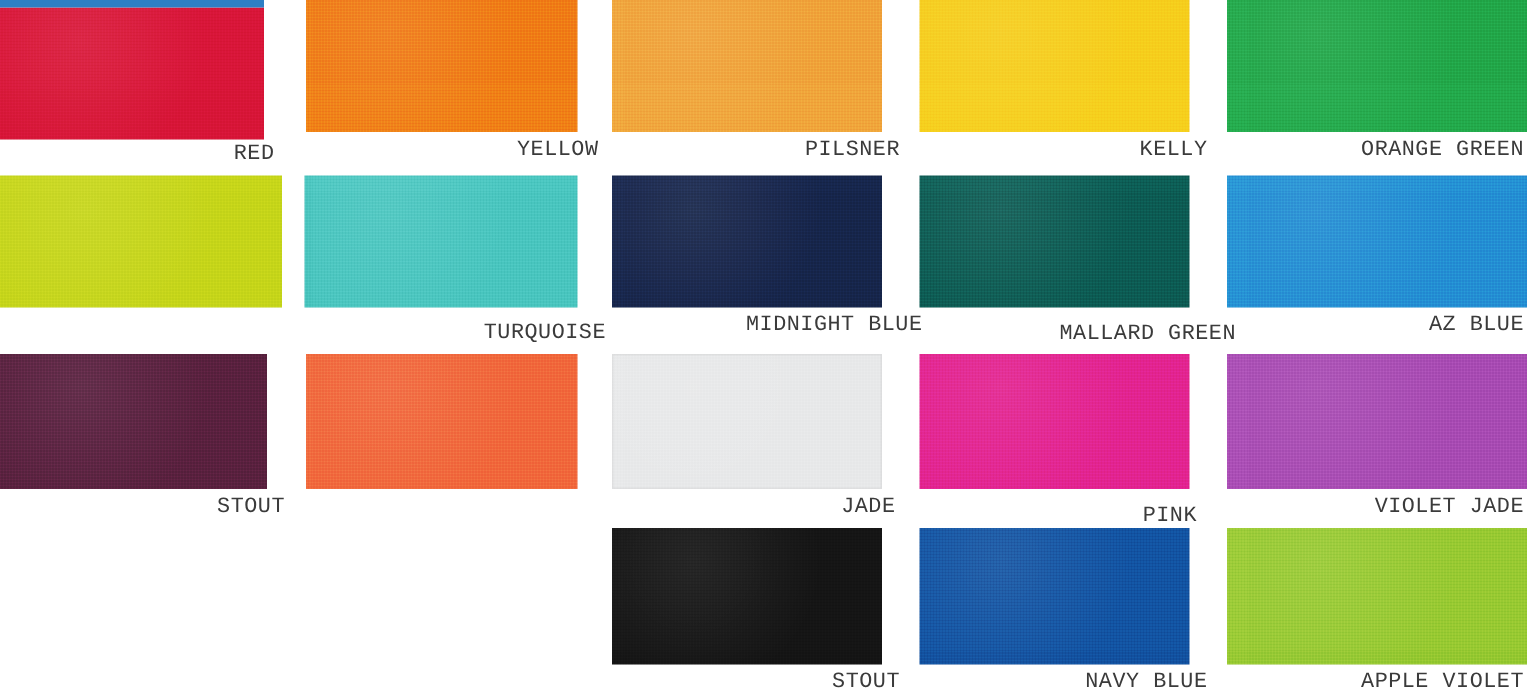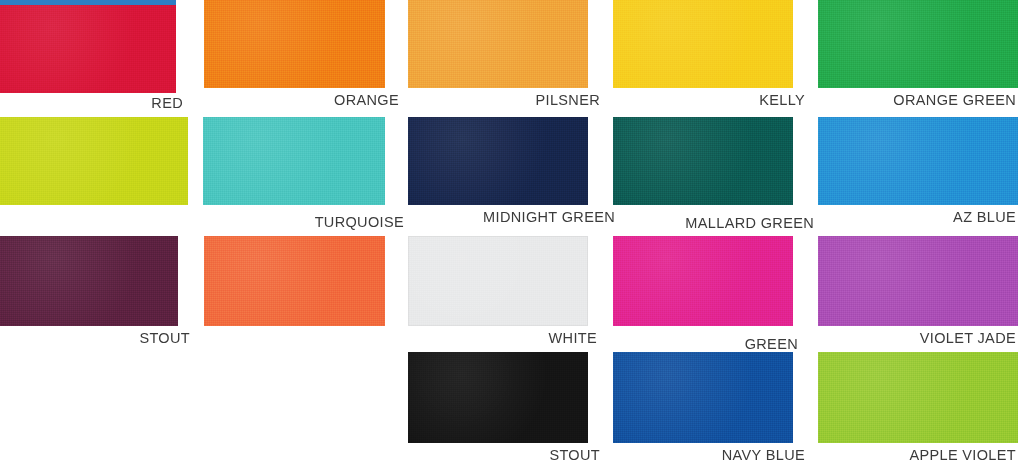--- a/index.html
+++ b/index.html
@@ -61,42 +61,42 @@
   }
 
   .swatch-label {
     position: absolute;
     text-align: right;
     color: #3b3b3b;
     font-size: 14.5px;
     letter-spacing: 0.35px;
     white-space: nowrap;
     line-height: 16px;
-    font-family: Liberation Sans, sans-serif;
+    font-family: Liberation Mono, monospace;
   }
 
   
   .top-sliver {
     position: absolute;
     z-index: 4;
   }
 </style>
 </head>
 <body>
 
 <div id="sheet">
     <div class="top-sliver" style="left: 0px; top: 0px; width: 176px; height: 5px; background: rgb(46, 127, 196);"></div>
     <div class="swatch-cell" style="left: 0px; top: 5px; width: 176px; height: 88px;">
       <div class="swatch-chip" title="#D81638" style="background-color: rgb(216, 22, 56);"></div>
     </div>
     <div class="swatch-label" style="right: 841px; top: 95px;">RED</div>
     <div class="swatch-cell" style="left: 204px; top: 0px; width: 181px; height: 88px;">
       <div class="swatch-chip" title="#F07E16" style="background-color: rgb(240, 126, 22);"></div>
     </div>
-    <div class="swatch-label" style="right: 625px; top: 92px;">ORANGE</div>
+    <div class="swatch-label" style="right: 625px; top: 92px;">YELLOW</div>
     <div class="swatch-cell" style="left: 408px; top: 0px; width: 180px; height: 88px;">
       <div class="swatch-chip" title="#F0A43A" style="background-color: rgb(240, 164, 58);"></div>
     </div>
     <div class="swatch-label" style="right: 424px; top: 92px;">PILSNER</div>
     <div class="swatch-cell" style="left: 613px; top: 0px; width: 180px; height: 88px;">
       <div class="swatch-chip" title="#F5CD1C" style="background-color: rgb(245, 205, 28);"></div>
     </div>
     <div class="swatch-label" style="right: 219px; top: 92px;">KELLY</div>
     <div class="swatch-cell" style="left: 818px; top: 0px; width: 200px; height: 88px;">
       <div class="swatch-chip" title="#22A84A" style="background-color: rgb(34, 168, 74);"></div>
@@ -105,44 +105,44 @@
     <div class="swatch-cell" style="left: 0px; top: 117px; width: 188px; height: 88px;">
       <div class="swatch-chip" title="#C6D61A" style="background-color: rgb(198, 214, 26);"></div>
     </div>
     <div class="swatch-cell" style="left: 203px; top: 117px; width: 182px; height: 88px;">
       <div class="swatch-chip" title="#48C4BE" style="background-color: rgb(72, 196, 190);"></div>
     </div>
     <div class="swatch-label" style="right: 620px; top: 214px;">TURQUOISE</div>
     <div class="swatch-cell" style="left: 408px; top: 117px; width: 180px; height: 88px;">
       <div class="swatch-chip" title="#17264C" style="background-color: rgb(23, 38, 76);"></div>
     </div>
-    <div class="swatch-label" style="right: 409px; top: 209px;">MIDNIGHT GREEN</div>
+    <div class="swatch-label" style="right: 409px; top: 209px;">MIDNIGHT BLUE</div>
     <div class="swatch-cell" style="left: 613px; top: 117px; width: 180px; height: 88px;">
       <div class="swatch-chip" title="#0C5A52" style="background-color: rgb(12, 90, 82);"></div>
     </div>
-    <div class="swatch-label" style="right: 210px; top: 215px; margin-left: 17px;">MALLARD GREEN</div>
+    <div class="swatch-label" style="right: 200px; top: 215px; margin-left: 17px;">MALLARD GREEN</div>
     <div class="swatch-cell" style="left: 818px; top: 117px; width: 200px; height: 88px;">
       <div class="swatch-chip" title="#2490D4" style="background-color: rgb(36, 144, 212);"></div>
     </div>
     <div class="swatch-label" style="right: 8px; top: 209px;">AZ BLUE</div>
     <div class="swatch-cell" style="left: 0px; top: 236px; width: 178px; height: 90px;">
       <div class="swatch-chip" title="#5B2140" style="background-color: rgb(91, 33, 64);"></div>
     </div>
     <div class="swatch-label" style="right: 834px; top: 330px;">STOUT</div>
     <div class="swatch-cell" style="left: 204px; top: 236px; width: 181px; height: 90px;">
       <div class="swatch-chip" title="#F1693C" style="background-color: rgb(241, 105, 60);"></div>
     </div>
     <div class="swatch-cell" style="left: 408px; top: 236px; width: 180px; height: 90px;">
       <div class="swatch-chip light-chip" title="#E8E9EA" style="background-color: rgb(232, 233, 234);"></div>
     </div>
-    <div class="swatch-label" style="right: 427px; top: 330px;">WHITE</div>
+    <div class="swatch-label" style="right: 427px; top: 330px;">JADE</div>
     <div class="swatch-cell" style="left: 613px; top: 236px; width: 180px; height: 90px;">
       <div class="swatch-chip" title="#E2238F" style="background-color: rgb(226, 35, 143);"></div>
     </div>
-    <div class="swatch-label" style="right: 226px; top: 336px;">GREEN</div>
+    <div class="swatch-label" style="right: 226px; top: 336px;">PINK</div>
     <div class="swatch-cell" style="left: 818px; top: 236px; width: 200px; height: 90px;">
       <div class="swatch-chip" title="#A94CB4" style="background-color: rgb(169, 76, 180);"></div>
     </div>
     <div class="swatch-label" style="right: 8px; top: 330px; text-align: center;">VIOLET JADE</div>
     <div class="swatch-cell" style="left: 408px; top: 352px; width: 180px; height: 91px;">
       <div class="swatch-chip" title="#151515" style="background-color: rgb(21, 21, 21);"></div>
     </div>
     <div class="swatch-label" style="right: 424px; top: 447px;">STOUT</div>
     <div class="swatch-cell" style="left: 613px; top: 352px; width: 180px; height: 91px;">
       <div class="swatch-chip" title="#12509E" style="background-color: rgb(18, 80, 158);"></div>

